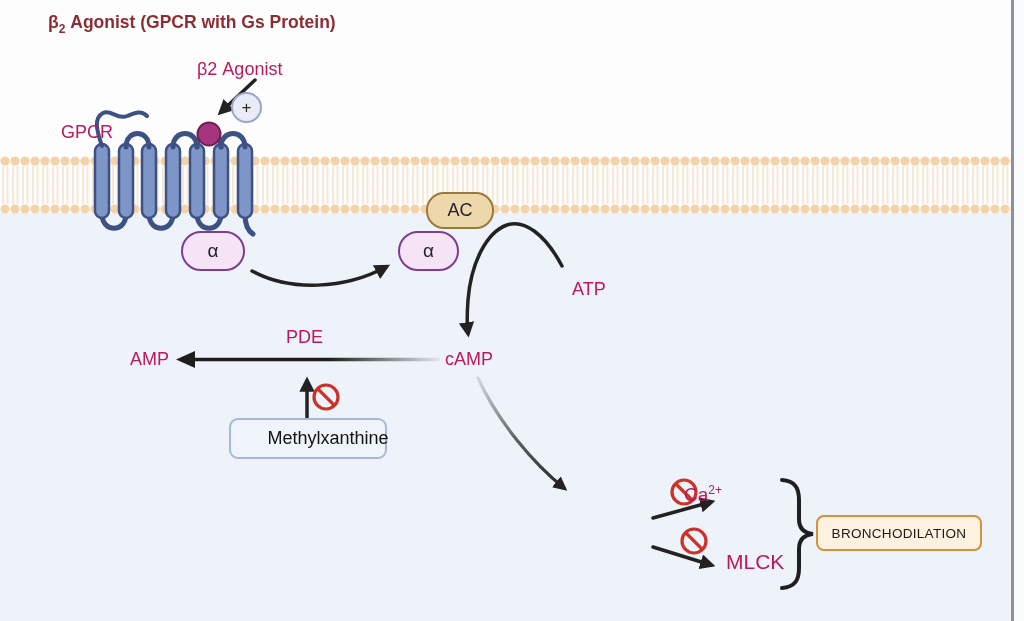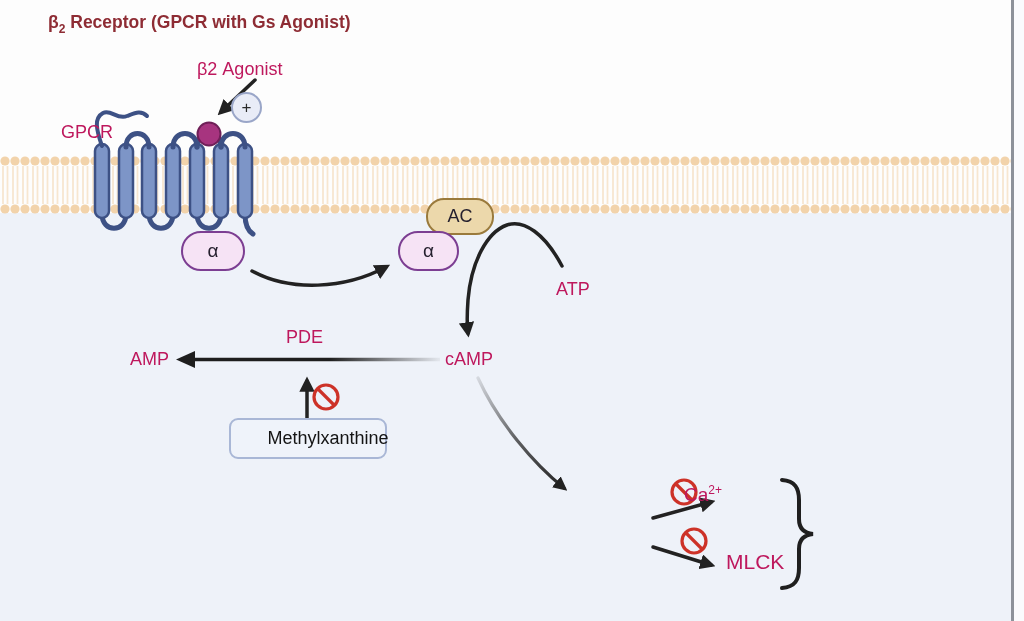--- a/index.html
+++ b/index.html
@@ -30,21 +30,21 @@
   .sup{ font-size:12px; vertical-align:super; }
 
   .plus-circle{
     position:absolute; left:231px; top:92px; width:31px; height:31px; z-index:3;
     border:2px solid #9aa6c8; border-radius:50%; background:var(--plus_fill,#e9ecf7);
     display:flex; align-items:center; justify-content:center;
     font-size:17px; color:#2a2a2a; box-sizing:border-box;
   }
   .alpha-g   { left:181px; top:231px; width:64px; height:40px; border:2.5px solid var(--alpha_border,#7c3e92); border-radius:20px; background:var(--alpha_fill,#f6e3f5); }
   .beta-gamma{ left:236px; top:214px; width:66px; height:39px; border:2.5px solid var(--betagamma_border,#4a3e99); border-radius:20px; background:var(--betagamma_fill,#e7e5f7); }
-  .ac-pill   { left:426px; top:198px; width:68px; height:37px; border:2.5px solid var(--ac_border,#9a7a3c); border-radius:18px; background:var(--ac_fill,#ecd8ab); font-size:18px; }
+  .ac-pill   { left:426px; top:192px; width:68px; height:37px; border:2.5px solid var(--ac_border,#9a7a3c); border-radius:18px; background:var(--ac_fill,#ecd8ab); font-size:18px; }
   .alpha-free{ left:398px; top:231px; width:61px; height:40px; border:2.5px solid var(--alpha_border,#7c3e92); border-radius:20px; background:var(--alpha_fill,#f6e3f5); }
   .pka-ellipse{
     left:543px; top:502px; width:108px; height:61px;
     border:3px solid var(--pka_border,#3e6691); border-radius:50%;
     background:var(--pka_fill,#dbe7f5); font-size:22px; letter-spacing:.5px; color:#17202b;
   }
   .methyl-box{
     left:229px; top:418px; width:158px; height:41px;
     border:2.5px solid var(--methyl_border,#a9b7d6); border-radius:9px;
     background:var(--methyl_fill,#eff3fa); font-size:18px; color:#141414;padding-left:40px;
@@ -160,51 +160,54 @@
     <path class="arrow" d="M 653 547 L 711 565" marker-end="url(#ah)"></path>
     <g class="inhibit">
       <circle cx="694" cy="541" r="12"></circle>
       <line x1="686" y1="533" x2="702" y2="549"></line>
     </g>
 
     <path d="M 782 480 C 795 481, 799 488, 799 500 L 799 519 C 799 528, 803 533, 813 534 C 803 535, 799 540, 799 549 L 799 568 C 799 580, 795 587, 782 588" fill="none" stroke="#1f1f1f" stroke-width="4" stroke-linecap="round"></path>
   </svg>
 
   <div class="title">
-    <span>β</span><span class="tsub">2</span><span> Receptor (GPCR with Gs Agonist)</span>
+    <span>β</span><span class="tsub">2</span><span> Agonist (GPCR with Gs Protein)</span>
   </div>
 
   <div class="label" style="left:33px; top:123px;margin-left:28px;">GPCR</div>
   <div class="label" style="left:197px; top:60px;">β2 Agonist</div>
 
   <div class="plus-circle">
     <span>+</span>
   </div>
 
   <div class="pill alpha-g">
     <span>α</span>
   </div>
   <div class="pill ac-pill">
     <span>AC</span>
   </div>
   <div class="pill alpha-free">
     <span>α</span>
   </div>
 
-  <div class="label" style="left:556px; top:280px;">ATP</div>
+  <div class="label" style="left:572px; top:280px;">ATP</div>
   <div class="label" style="left:445px; top:350px;text-align:right;">cAMP</div>
   <div class="label" style="left:286px; top:328px;">PDE</div>
   <div class="label" style="left:130px; top:350px;">AMP</div>
 
   <div class="pill methyl-box">
     <span>Methylxanthine</span>
   </div>
 
 
   <div class="label" style="left:684px; top:484px; font-size:19px;">
     <span>Ca</span><span class="sup">2+</span>
   </div>
   <div class="label" style="left:726px; top:550px; font-size:21px;">MLCK</div>
 
+  <div class="pill broncho-box">
+    <span>BRONCHODILATION</span>
+  </div>
 
   <div id="right-strip"></div>
   <div id="window-edge"></div>
 </div>
 
 </body></html>

